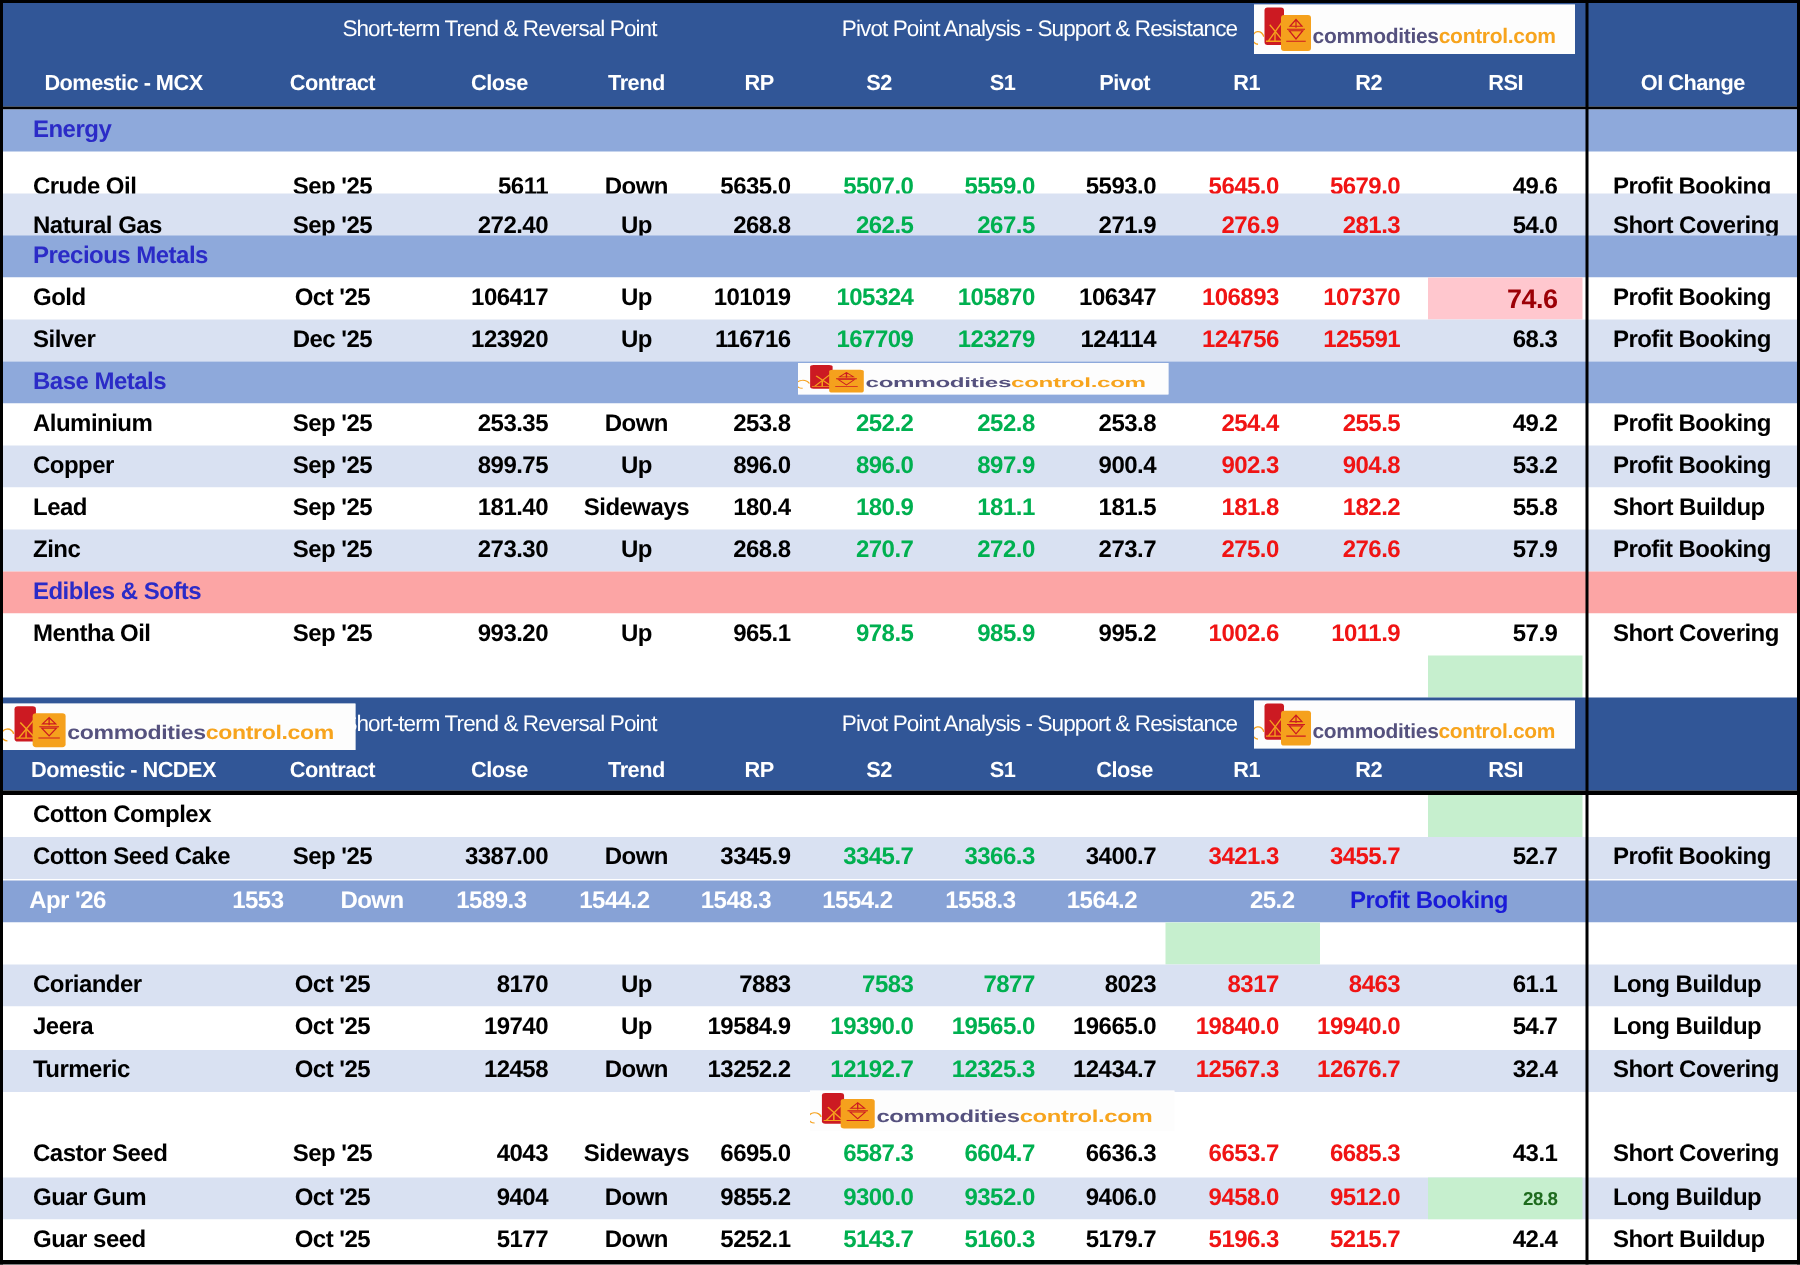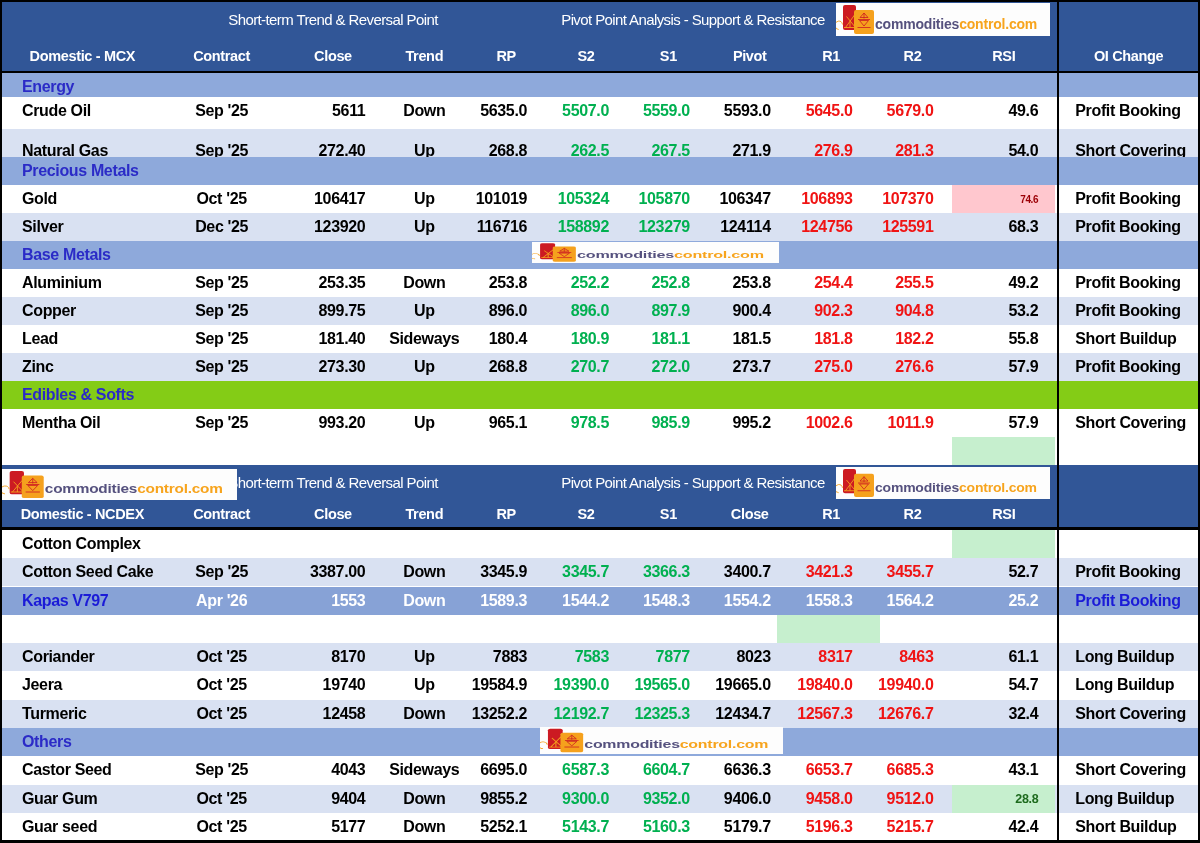--- a/index.html
+++ b/index.html
@@ -51,21 +51,21 @@
       <div class="c c5"></div>
       <div class="c c6"></div>
       <div class="c c7"></div>
       <div class="c c8"></div>
       <div class="c c9"></div>
       <div class="c c10"></div>
       <div class="c c11"></div>
       <div style="width:2px"></div>
       <div class="c c12"></div>
     </div>
-<div class="r" style="top:97px;height:28.0px;background:#fff">
+<div class="r" style="top:111px;height:28.0px;background:#fff">
       <div class="c c1">Crude Oil</div>
       <div class="c c2">Sep '25</div>
       <div class="c c3">5611</div>
       <div class="c c4">Down</div>
       <div class="c c5">5635.0</div>
       <div class="c c6 gn">5507.0</div>
       <div class="c c7 gn">5559.0</div>
       <div class="c c8">5593.0</div>
       <div class="c c9 rd">5645.0</div>
       <div class="c c10 rd">5679.0</div>
@@ -107,31 +107,31 @@
       <div class="c c1">Gold</div>
       <div class="c c2">Oct '25</div>
       <div class="c c3">106417</div>
       <div class="c c4">Up</div>
       <div class="c c5">101019</div>
       <div class="c c6 gn">105324</div>
       <div class="c c7 gn">105870</div>
       <div class="c c8">106347</div>
       <div class="c c9 rd">106893</div>
       <div class="c c10 rd">107370</div>
-      <div class="c c11" style="background:#ffc7ce;color:#9c0006;font-size:10px;font-weight:bold">74.6</div>
+      <div class="c c11" style="background:#ffc7ce;color:#9c0006;font-size:18px;font-weight:bold">74.6</div>
       <div style="width:2px"></div>
       <div class="c c12">Profit Booking</div>
     </div>
 <div class="r" style="top:213.0px;height:28.0px;background:#d9e1f2">
       <div class="c c1">Silver</div>
       <div class="c c2">Dec '25</div>
       <div class="c c3">123920</div>
       <div class="c c4">Up</div>
       <div class="c c5">116716</div>
-      <div class="c c6 gn">158892</div>
+      <div class="c c6 gn">167709</div>
       <div class="c c7 gn">123279</div>
       <div class="c c8">124114</div>
       <div class="c c9 rd">124756</div>
       <div class="c c10 rd">125591</div>
       <div class="c c11">68.3</div>
       <div style="width:2px"></div>
       <div class="c c12">Profit Booking</div>
     </div>
 <div class="r" style="top:241.0px;height:28.0px;background:#8ea9db">
       <div class="c c1" style="color:#2b2bc7;font-size:16px">Base Metals</div>
@@ -201,21 +201,21 @@
       <div class="c c5">268.8</div>
       <div class="c c6 gn">270.7</div>
       <div class="c c7 gn">272.0</div>
       <div class="c c8">273.7</div>
       <div class="c c9 rd">275.0</div>
       <div class="c c10 rd">276.6</div>
       <div class="c c11">57.9</div>
       <div style="width:2px"></div>
       <div class="c c12">Profit Booking</div>
     </div>
-<div class="r" style="top:381.0px;height:28.0px;background:#84cc16">
+<div class="r" style="top:381.0px;height:28.0px;background:#fca5a5">
       <div class="c c1" style="color:#2b2bc7;font-size:16px">Edibles &amp; Softs</div>
       <div class="c c2"></div>
       <div class="c c3"></div>
       <div class="c c4"></div>
       <div class="c c5"></div>
       <div class="c c6"></div>
       <div class="c c7"></div>
       <div class="c c8"></div>
       <div class="c c9"></div>
       <div class="c c10"></div>
@@ -319,21 +319,20 @@
       <div class="c c6 gn">3345.7</div>
       <div class="c c7 gn">3366.3</div>
       <div class="c c8">3400.7</div>
       <div class="c c9 rd">3421.3</div>
       <div class="c c10 rd">3455.7</div>
       <div class="c c11">52.7</div>
       <div style="width:2px"></div>
       <div class="c c12">Profit Booking</div>
     </div>
 <div class="r" style="top:586.5px;height:28.299999999999955px;background:#87a2d6">
-      <div class="c c1" style="color:#1b1bd7">Kapas V797</div>
       <div class="c c2" style="color:#fff">Apr '26</div>
       <div class="c c3" style="color:#fff">1553</div>
       <div class="c c4" style="color:#fff">Down</div>
       <div class="c c5" style="color:#fff">1589.3</div>
       <div class="c c6" style="color:#fff">1544.2</div>
       <div class="c c7" style="color:#fff">1548.3</div>
       <div class="c c8" style="color:#fff">1554.2</div>
       <div class="c c9" style="color:#fff">1558.3</div>
       <div class="c c10" style="color:#fff">1564.2</div>
       <div class="c c11" style="color:#fff">25.2</div>
@@ -392,35 +391,20 @@
       <div class="c c5">13252.2</div>
       <div class="c c6 gn">12192.7</div>
       <div class="c c7 gn">12325.3</div>
       <div class="c c8">12434.7</div>
       <div class="c c9 rd">12567.3</div>
       <div class="c c10 rd">12676.7</div>
       <div class="c c11">32.4</div>
       <div style="width:2px"></div>
       <div class="c c12">Short Covering</div>
     </div>
-<div class="r" style="top:727.9px;height:28.300000000000068px;background:#8ea9db">
-      <div class="c c1" style="color:#2b2bc7;font-size:16px">Others</div>
-      <div class="c c2"></div>
-      <div class="c c3"></div>
-      <div class="c c4"></div>
-      <div class="c c5"></div>
-      <div class="c c6"></div>
-      <div class="c c7"></div>
-      <div class="c c8"></div>
-      <div class="c c9"></div>
-      <div class="c c10"></div>
-      <div class="c c11"></div>
-      <div style="width:2px"></div>
-      <div class="c c12"></div>
-    </div>
 <div class="r" style="top:756.2px;height:28.299999999999955px;background:#fff">
       <div class="c c1">Castor Seed</div>
       <div class="c c2">Sep '25</div>
       <div class="c c3">4043</div>
       <div class="c c4">Sideways</div>
       <div class="c c5">6695.0</div>
       <div class="c c6 gn">6587.3</div>
       <div class="c c7 gn">6604.7</div>
       <div class="c c8">6636.3</div>
       <div class="c c9 rd">6653.7</div>

